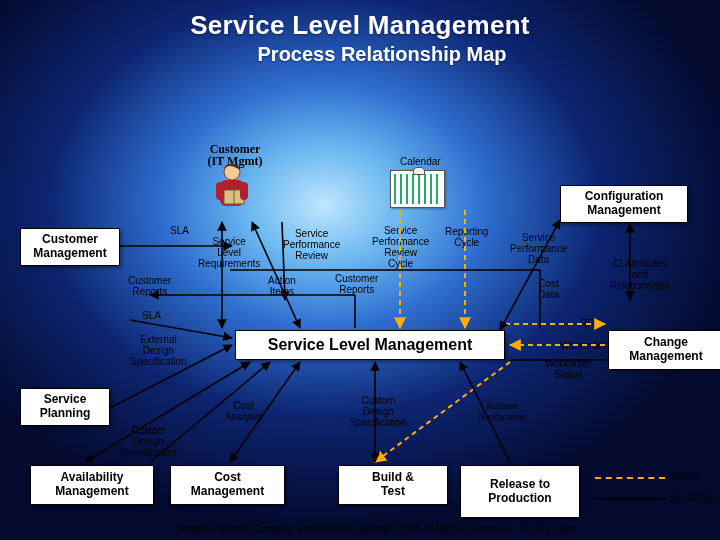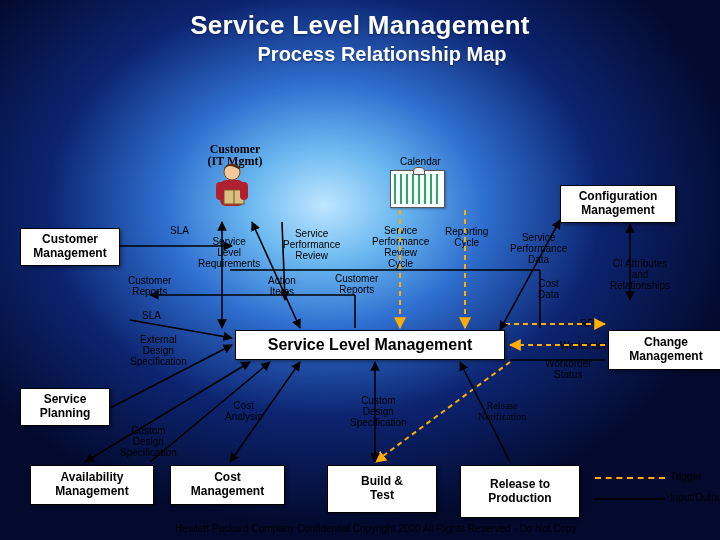--- a/index.html
+++ b/index.html
@@ -49,27 +49,27 @@
     <rect x="22" y="30" width="20" height="14" fill="#d8c080" stroke="#7a5a20"></rect>
     <line x1="32" y1="30" x2="32" y2="44" stroke="#7a5a20"></line>
     <rect x="14" y="22" width="8" height="18" rx="4" fill="#b02030"></rect>
     <rect x="38" y="22" width="8" height="18" rx="4" fill="#b02030"></rect>
   </svg>
 </div>
 
 <div class="lbl" style="left:400px; top:156px;">Calendar</div>
 <div class="cal"></div>
 
-<div class="box" style="left:560px; top:185px; width:116px; height:38px;">Configuration<br>Management</div>
+<div class="box" style="left:560px; top:185px; width:128px; height:38px;">Configuration<br>Management</div>
 <div class="box" style="left:20px; top:228px; width:100px; height:38px;">Customer<br>Management</div>
 <div class="box" style="left:608px; top:330px; width:116px; height:40px;">Change<br>Management</div>
 <div class="box" style="left:20px; top:388px; width:90px; height:38px;">Service<br>Planning</div>
 <div class="box" style="left:30px; top:465px; width:124px; height:40px;">Availability<br>Management</div>
 <div class="box" style="left:170px; top:465px; width:115px; height:40px;">Cost<br>Management</div>
-<div class="box" style="left:327px; top:465px; width:110px; height:48px;">Build &amp;<br>Test</div>
+<div class="box" style="left:338px; top:465px; width:110px; height:40px;">Build &amp;<br>Test</div>
 <div class="box" style="left:460px; top:465px; width:120px; height:53px;">Release to<br>Production</div>
 <div class="box" style="left:235px; top:330px; width:270px; height:30px; font-size:16px;">Service Level Management</div>
 
 <div class="lbl" style="left:170px; top:225px;">SLA</div>
 <div class="lbl" style="left:198px; top:236px;">Service<br>Level<br>Requirements</div>
 <div class="lbl" style="left:283px; top:228px;">Service<br>Performance<br>Review</div>
 <div class="lbl" style="left:372px; top:225px;">Service<br>Performance<br>Review<br>Cycle</div>
 <div class="lbl" style="left:445px; top:226px;">Reporting<br>Cycle</div>
 <div class="lbl" style="left:510px; top:232px;">Service<br>Performance<br>Data</div>
 <div class="lbl" style="left:128px; top:275px;">Customer<br>Reports</div>

